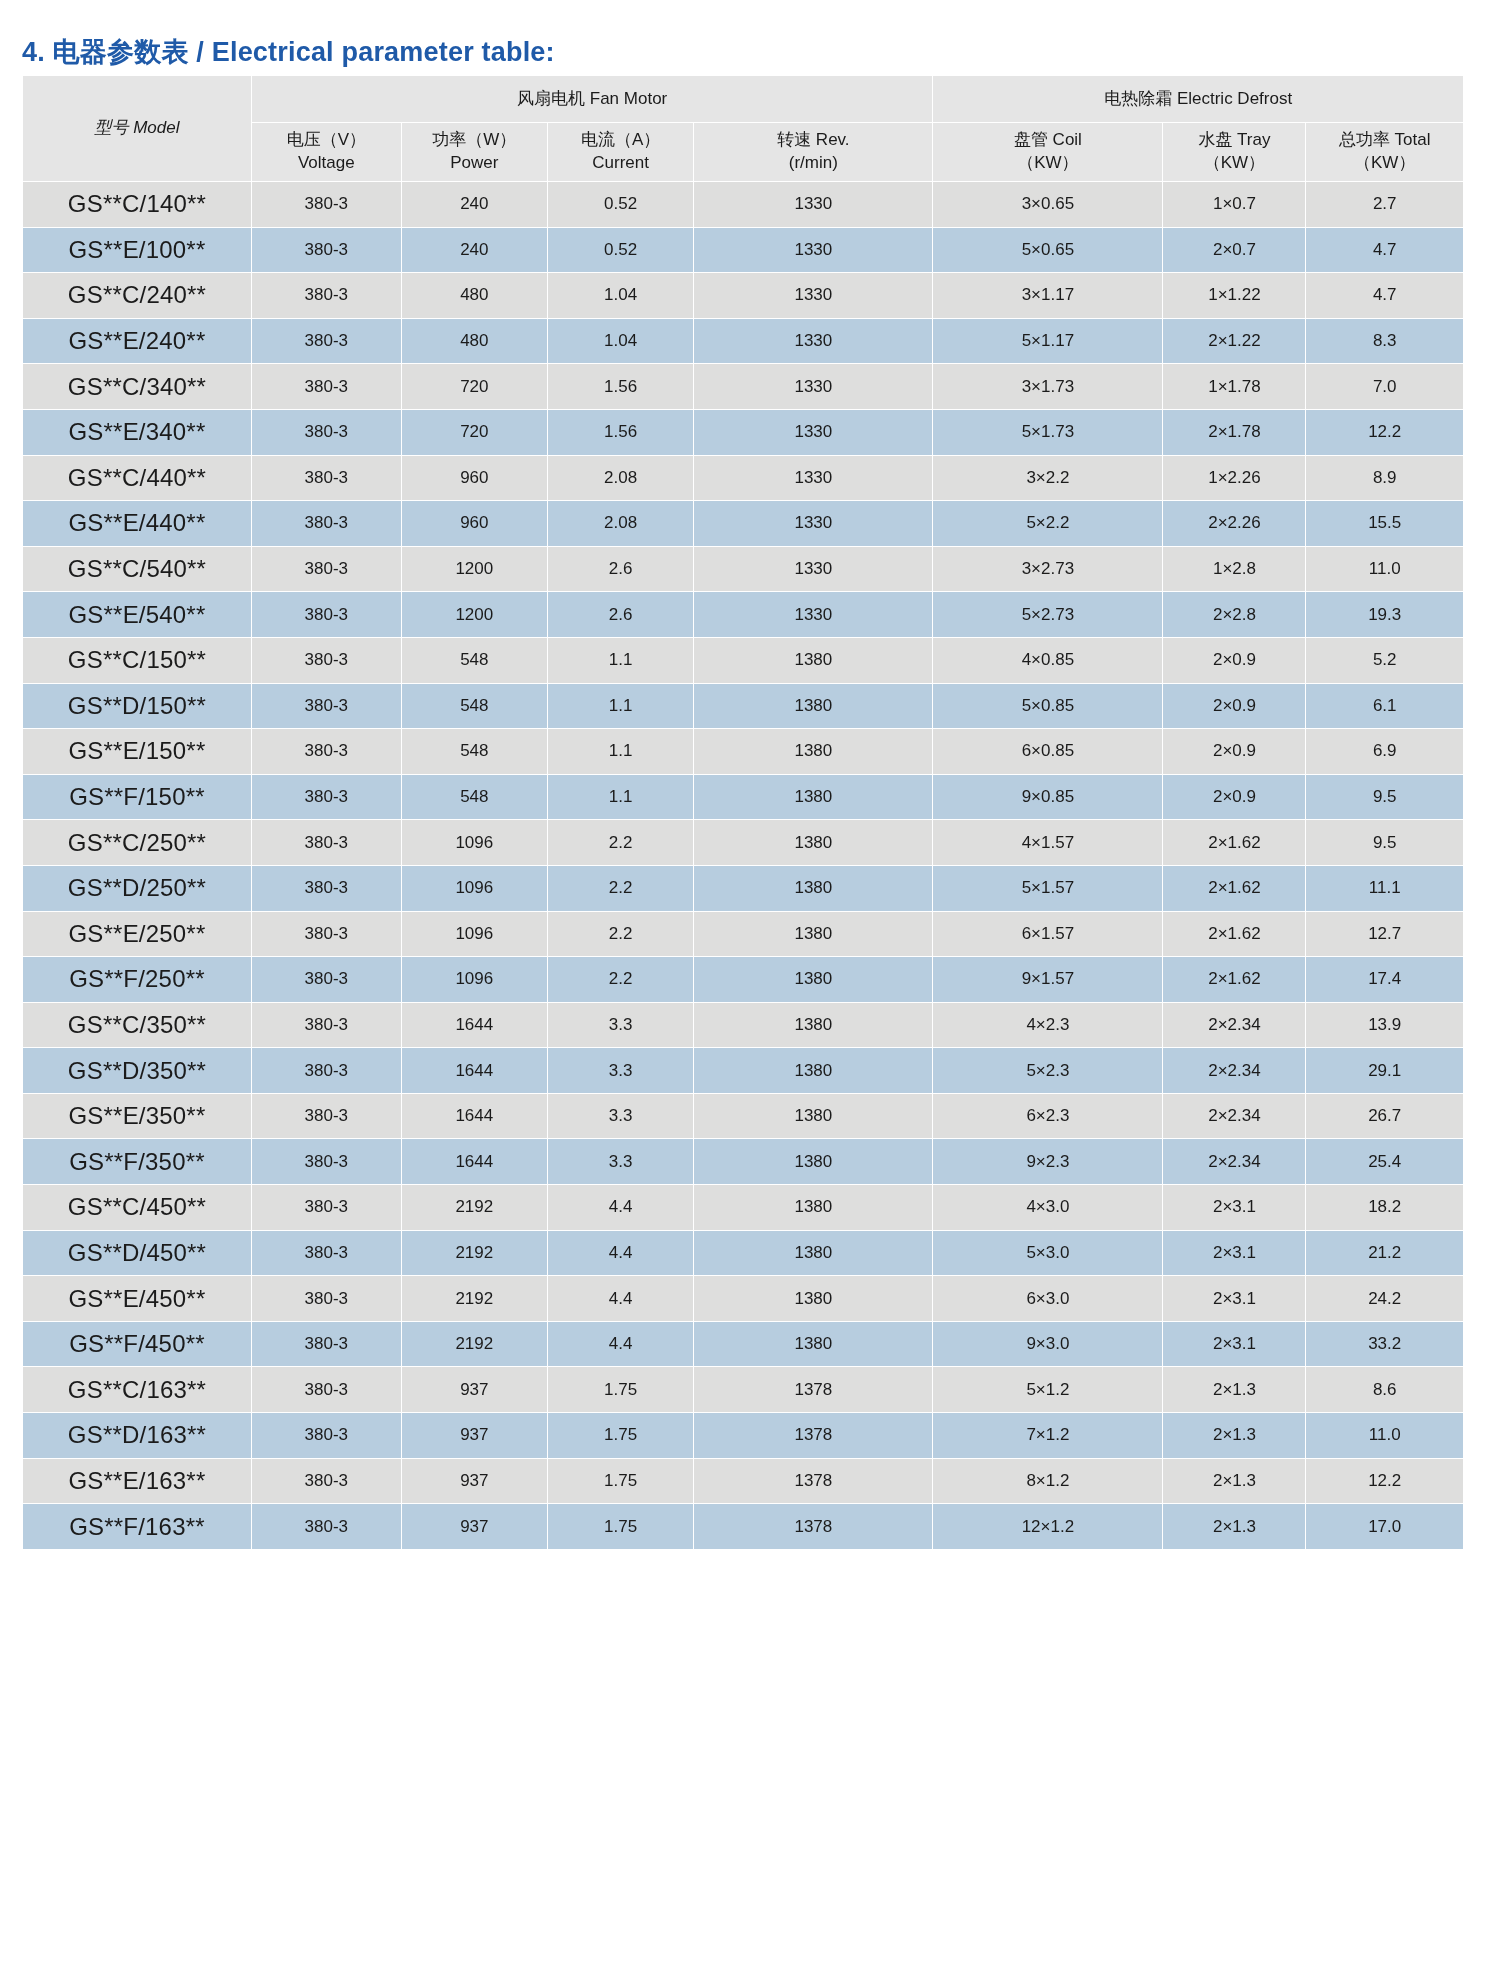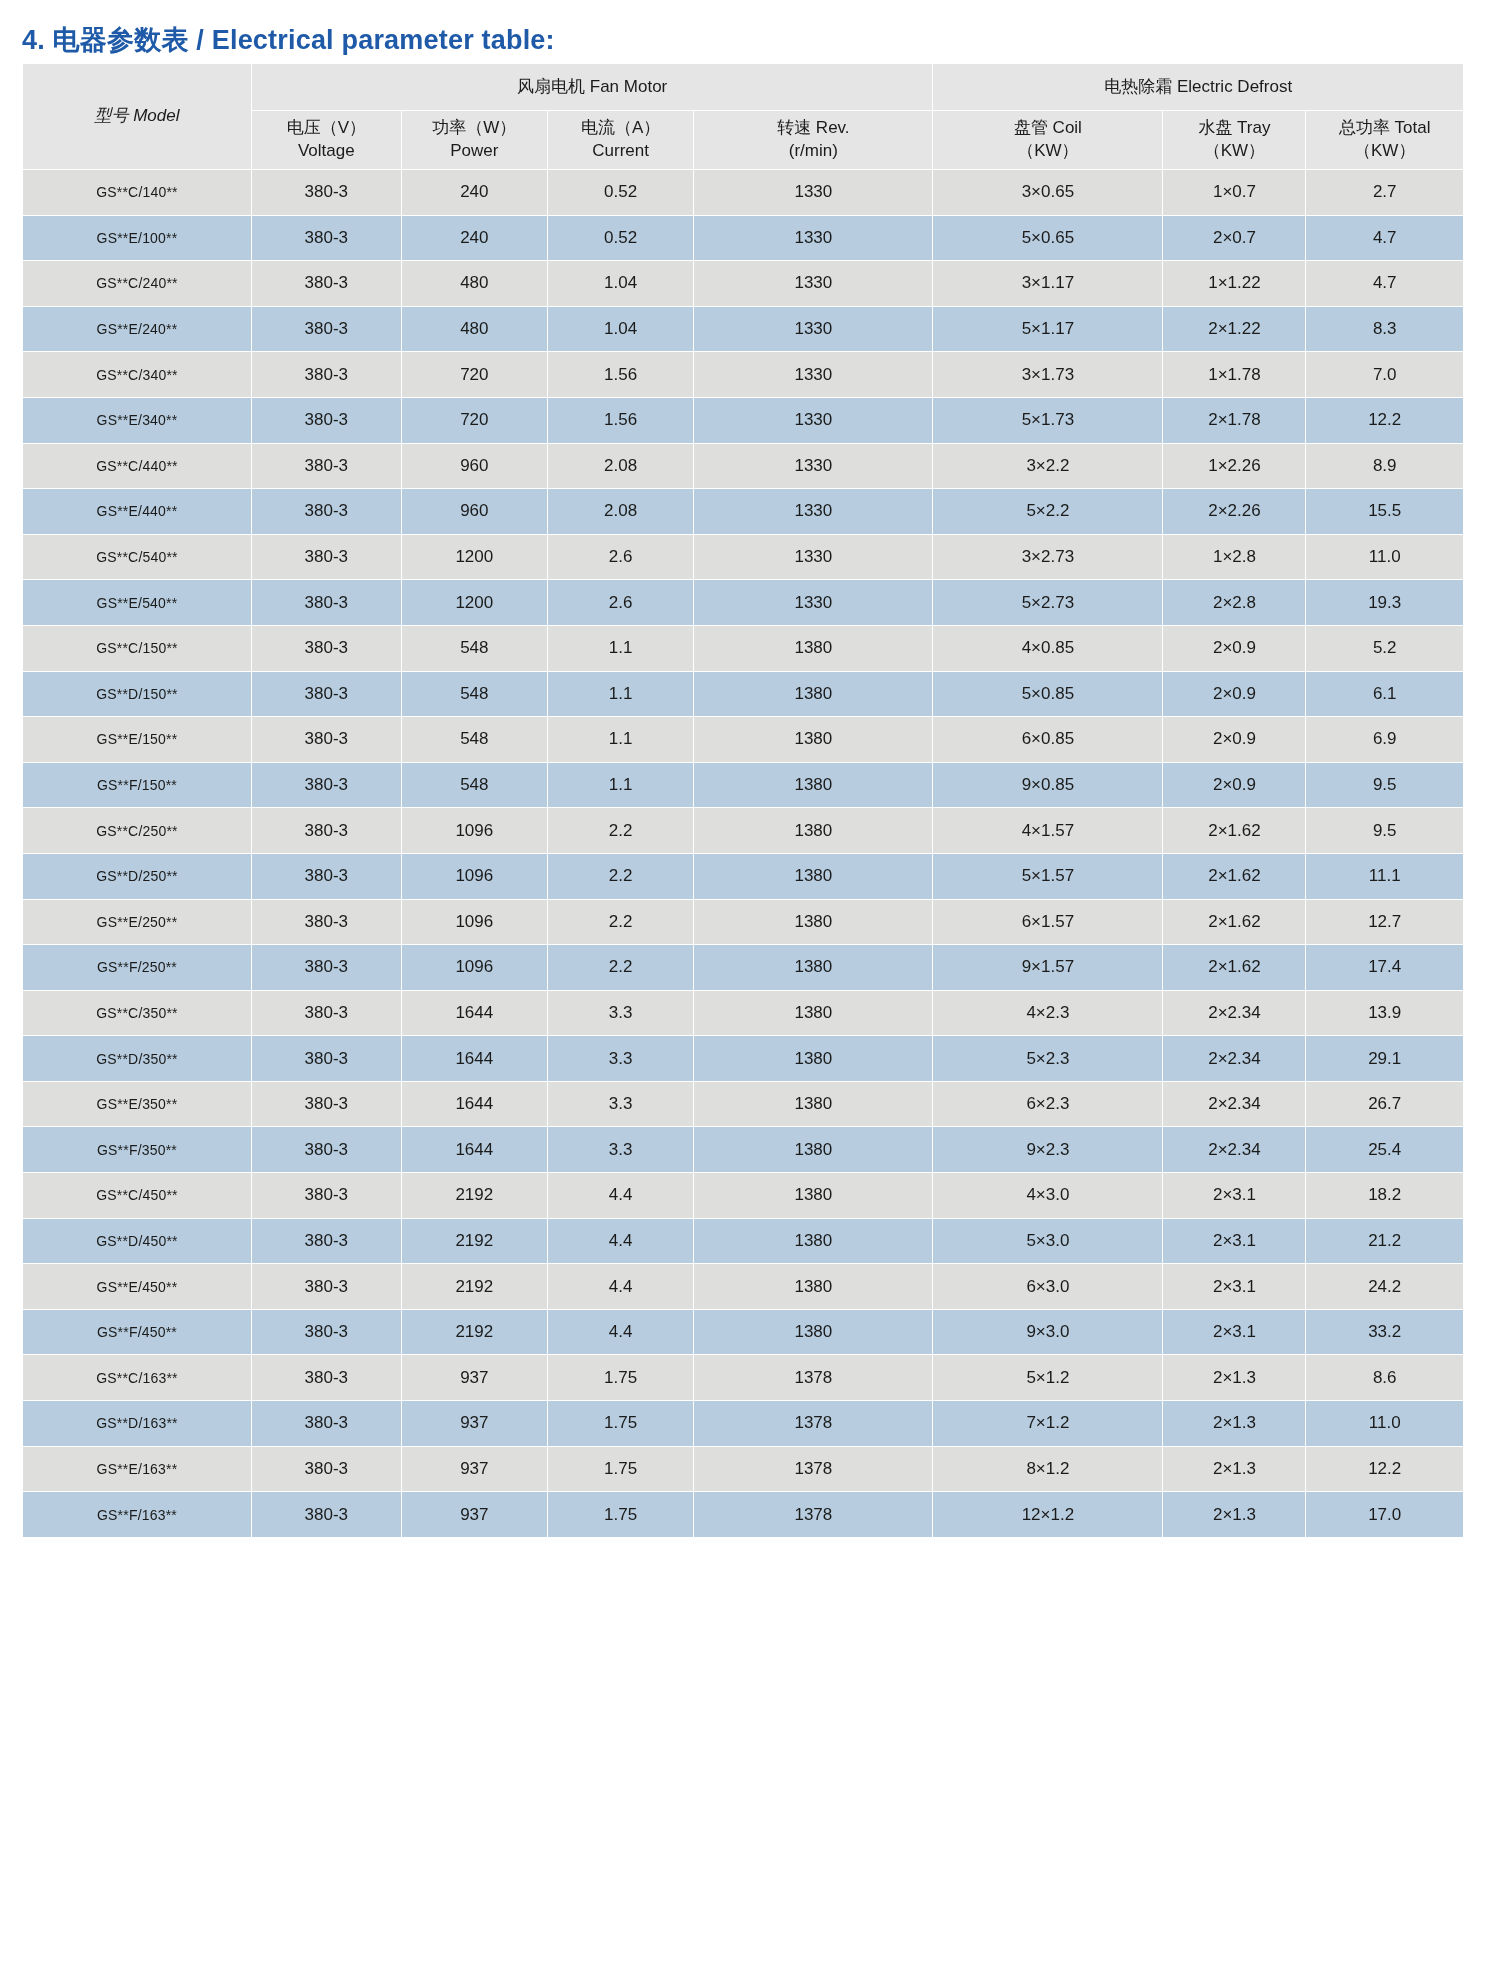--- a/index.html
+++ b/index.html
@@ -12,20 +12,21 @@
     height: 1982px;
     font-family: "Liberation Sans", sans-serif;
     overflow: hidden;
   }
   #page {
     position: relative;
     width: 1486px;
     height: 1594px;
     background: #ffffff;
     box-sizing: border-box;
+    margin-top: 12px;
   }
   .section-title {
     position: absolute;
     left: 22px;
     top: 22px;
     font-size: 27px;
     font-weight: bold;
     color: #1f5aa8;
     letter-spacing: 0.2px;
     white-space: nowrap;
@@ -67,21 +68,21 @@
   tbody tr.row-odd td {
     background: #dededd;
   }
   tbody tr.row-even td {
     background: #b7cddf;
   }
   tbody td {
     height: 44.6px;
   }
   tbody td.model-cell {
-    font-size: 14px;
+    font-size: 24px;
     letter-spacing: 0.2px;
   }
   .sub-line {
     display: block;
   }
   
   col.c-model   { width: 205px; }
   col.c-voltage { width: 134px; }
   col.c-power   { width: 131px; }
   col.c-current { width: 131px; }

